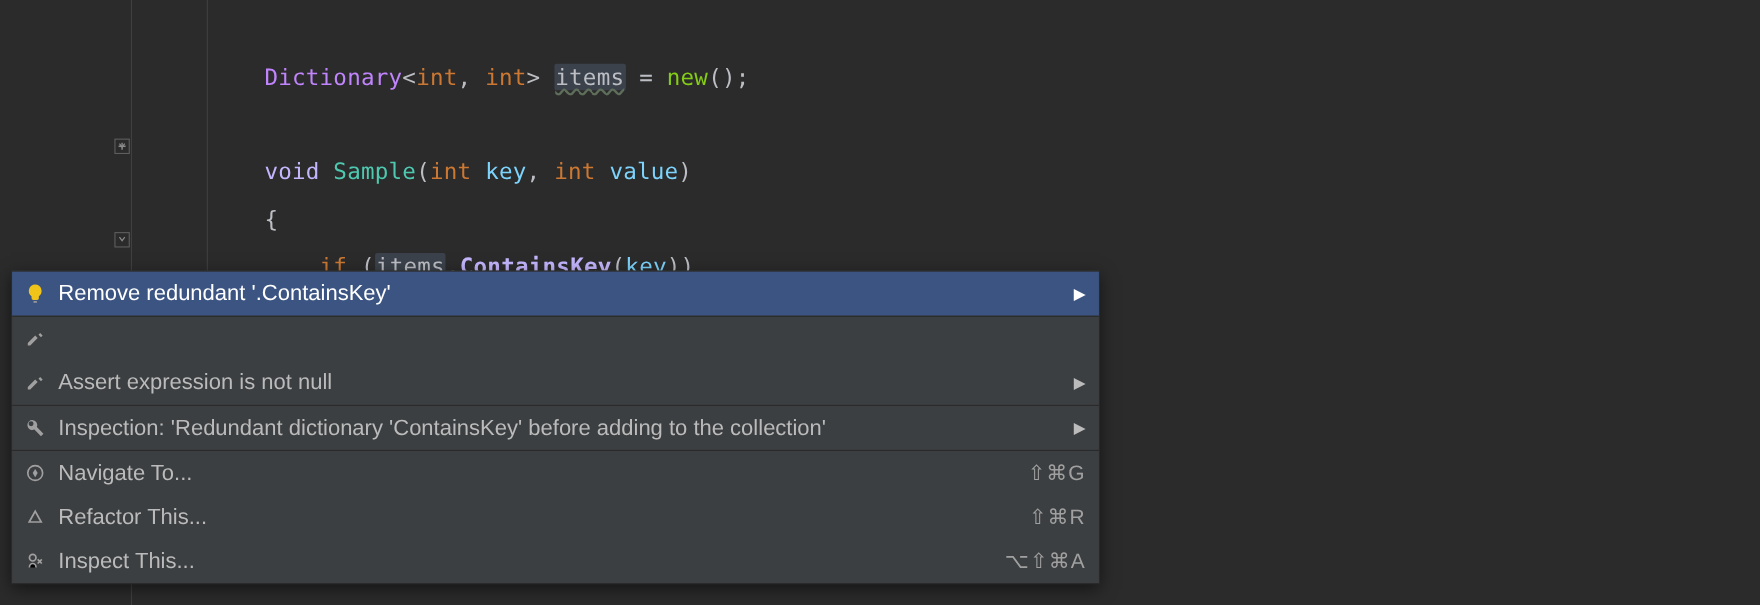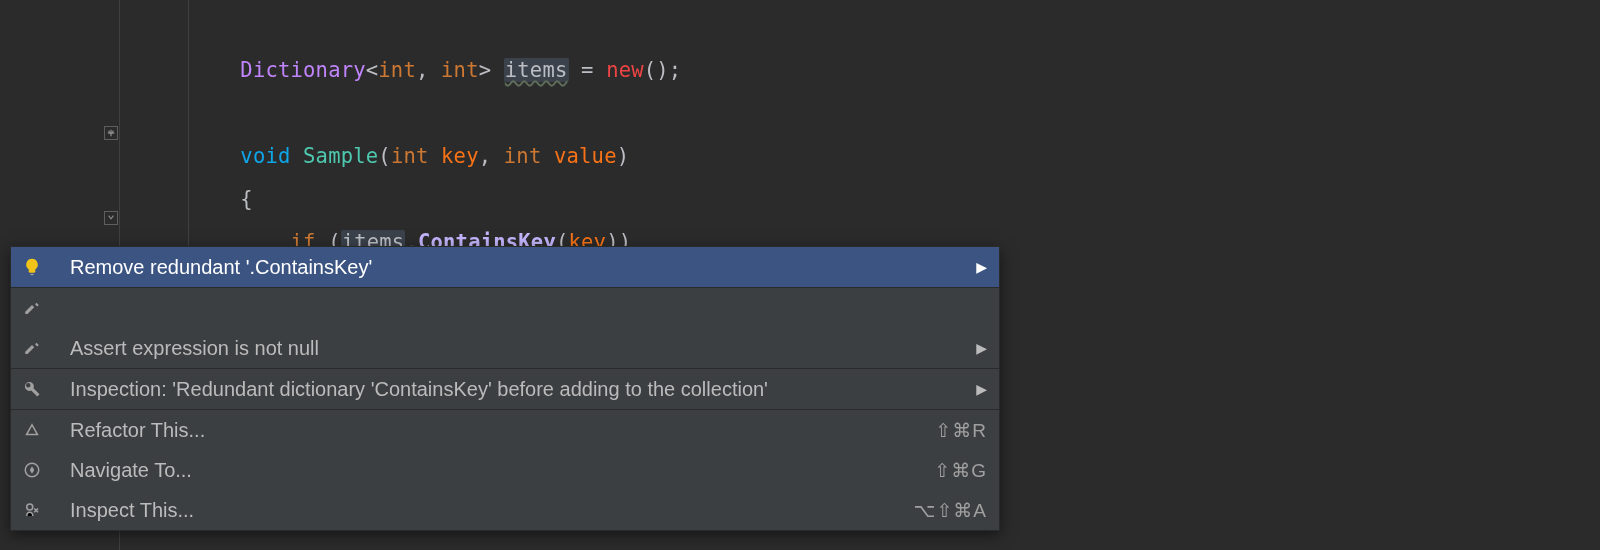--- a/index.html
+++ b/index.html
@@ -54,26 +54,26 @@
       font-size: 20.5px;
       letter-spacing: 0.2px;
     }
     .indent-guide {
       position: absolute;
       width: 1px;
       background: #404040;
       left: 188px;
     }
     .kw-type { color: #c084fc; }
-    .kw-void { color: #0ea5e9; text-align: center; }
-    .kw-new { color: #ef4444; }
+    .kw-void { color: #c4b5fd; text-align: center; }
+    .kw-new { color: #84cc16; }
     .kw-if { color: #cc7832; }
     .fn-name { color: #4ec9b0; }
     .param-type { color: #cc7832; margin-top: 45px; }
-    .identifier { color: #f97316; }
+    .identifier { color: #7dd3fc; }
     .method-call { color: #c4b5fd; font-weight: bold; }
     .punct { color: #bcbec4; }
     .highlighted-var {
       background: rgba(80, 95, 115, 0.45);
       border-radius: 2px;
       padding: 0 1px;
       color: #bcbec4;
       text-align: right;
     }
     .squiggle {
@@ -102,21 +102,21 @@
       cursor: pointer;
       justify-content: space-between;
     }
     .menu-item.selected {
       background: #3b5482;
       color: #ffffff;
     }
     .menu-left {
       display: flex;
       align-items: center;
-      gap: 27px;
+      gap: 10px;
       justify-content: space-between;
     }
     .menu-icon {
       width: 22px;
       height: 22px;
       display: flex;
       align-items: center;
       justify-content: center;
       flex-shrink: 0;
     }
@@ -223,39 +223,39 @@
     </div>
     <span class="submenu-arrow">▶</span>
   </div>
 
   <div class="menu-separator"></div>
 
   <div class="menu-item">
     <div class="menu-left">
       <span class="menu-icon">
         <svg viewBox="0 0 24 24" width="18" height="18">
-            <path fill="#a0a0a0" d="M12 3l9 16H3l9-16zm0 4l-5.5 10h11L12 7z"></path>
-          </svg>
-      </span>
-      <span>Refactor This...</span>
-    </div>
-    <span class="shortcut">⇧⌘R</span>
-  </div>
-
-  <div class="menu-item">
-    <div class="menu-left">
-      <span class="menu-icon">
-        <svg viewBox="0 0 24 24" width="18" height="18">
             <circle cx="12" cy="12" r="9" fill="none" stroke="#a0a0a0" stroke-width="2"></circle>
             <path fill="#a0a0a0" d="M12 7l3 5-3 5-3-5z"></path>
           </svg>
       </span>
       <span>Navigate To...</span>
     </div>
     <span class="shortcut">⇧⌘G</span>
+  </div>
+
+  <div class="menu-item">
+    <div class="menu-left">
+      <span class="menu-icon">
+        <svg viewBox="0 0 24 24" width="18" height="18">
+            <path fill="#a0a0a0" d="M12 3l9 16H3l9-16zm0 4l-5.5 10h11L12 7z"></path>
+          </svg>
+      </span>
+      <span>Refactor This...</span>
+    </div>
+    <span class="shortcut">⇧⌘R</span>
   </div>
 
   <div class="menu-item">
     <div class="menu-left">
       <span class="menu-icon">
         <svg viewBox="0 0 24 24" width="18" height="18">
             <circle cx="9" cy="8" r="4" fill="none" stroke="#a0a0a0" stroke-width="2"></circle>
             <path stroke="#a0a0a0" stroke-width="2" d="M5 20c0-3 2-5 4-5s4 2 4 5"></path>
             <path stroke="#a0a0a0" stroke-width="2" d="M15 10l5 5m0-5l-5 5" fill="none"></path>
           </svg>

